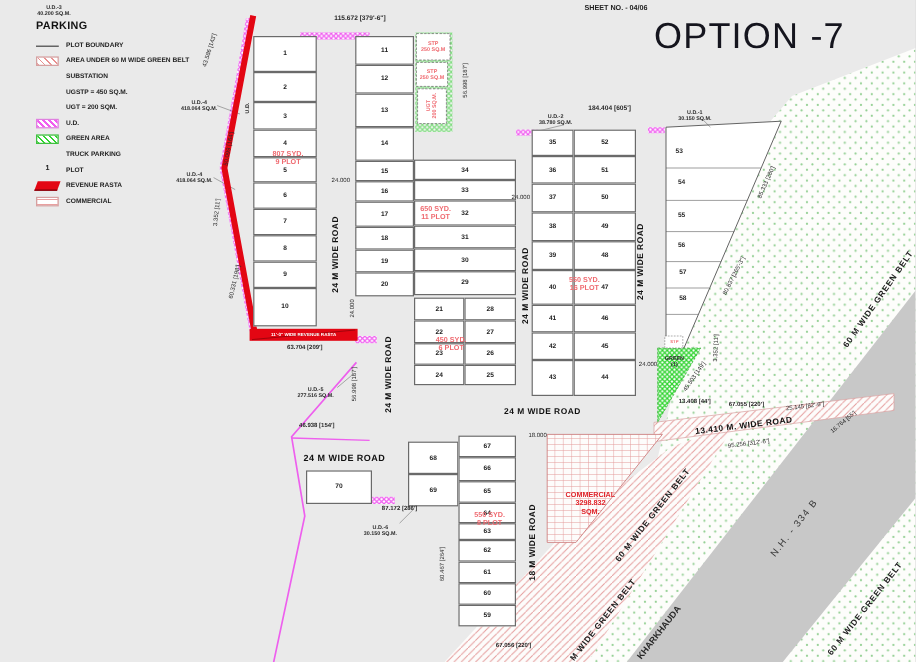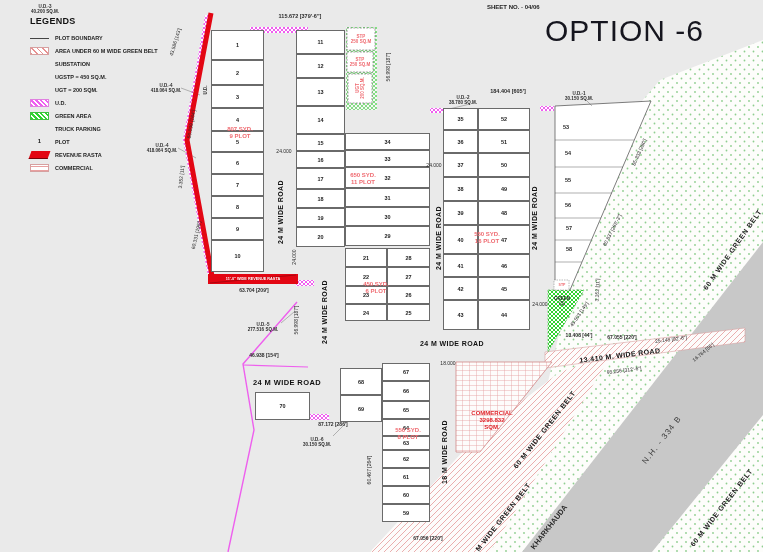--- a/index.html
+++ b/index.html
@@ -266,21 +266,21 @@
 200 SQ.M.</div>
       <div class="lbl b" style="font-size: 5.5px; left: 566px; top: 127px; transform: translate(-50%, -50%) rotate(0deg);">53</div>
       <div class="lbl b" style="font-size: 5.5px; left: 568px; top: 153px; transform: translate(-50%, -50%) rotate(0deg);">54</div>
       <div class="lbl b" style="font-size: 5.5px; left: 568px; top: 180px; transform: translate(-50%, -50%) rotate(0deg);">55</div>
       <div class="lbl b" style="font-size: 5.5px; left: 568px; top: 205px; transform: translate(-50%, -50%) rotate(0deg);">56</div>
       <div class="lbl b" style="font-size: 5.5px; left: 569px; top: 228px; transform: translate(-50%, -50%) rotate(0deg);">57</div>
       <div class="lbl b" style="font-size: 5.5px; left: 569px; top: 249px; transform: translate(-50%, -50%) rotate(0deg);">58</div>
     </div>
 
   <div id="legend">
-    <h1>LEGENDS</h1>
+    <h1>PARKING</h1>
     <div id="legend-items">
         <div class="lg-item">
           <span class="lg-sw sw-line"></span>
           <span class="lg-label">PLOT BOUNDARY</span>
         </div>
         <div class="lg-item">
           <span class="lg-sw sw-hatch-red"></span>
           <span class="lg-label">AREA UNDER 60 M WIDE GREEN BELT</span>
         </div>
         <div class="lg-item">
@@ -317,16 +317,16 @@
         </div>
         <div class="lg-item">
           <span class="lg-sw sw-commercial"></span>
           <span class="lg-label">COMMERCIAL</span>
         </div>
       </div>
   </div>
 
   <div id="titleblock">
     <div id="sheet-no">SHEET NO. - 04/06</div>
-    <div id="option-title">OPTION -6</div>
+    <div id="option-title">OPTION -7</div>
   </div>
 
 </div>
 
 </body></html>

